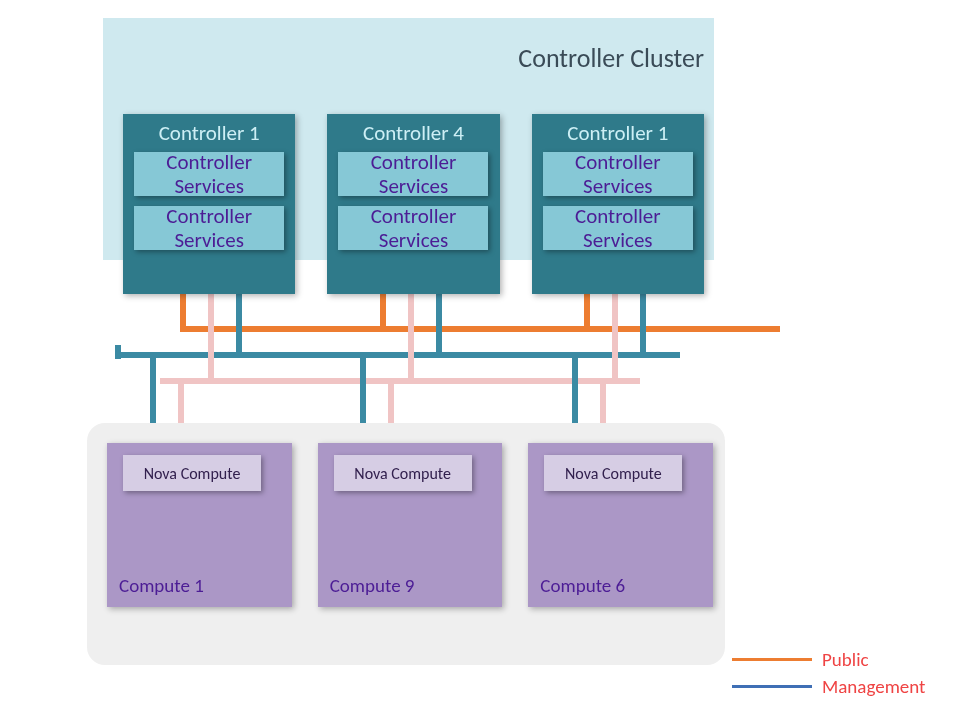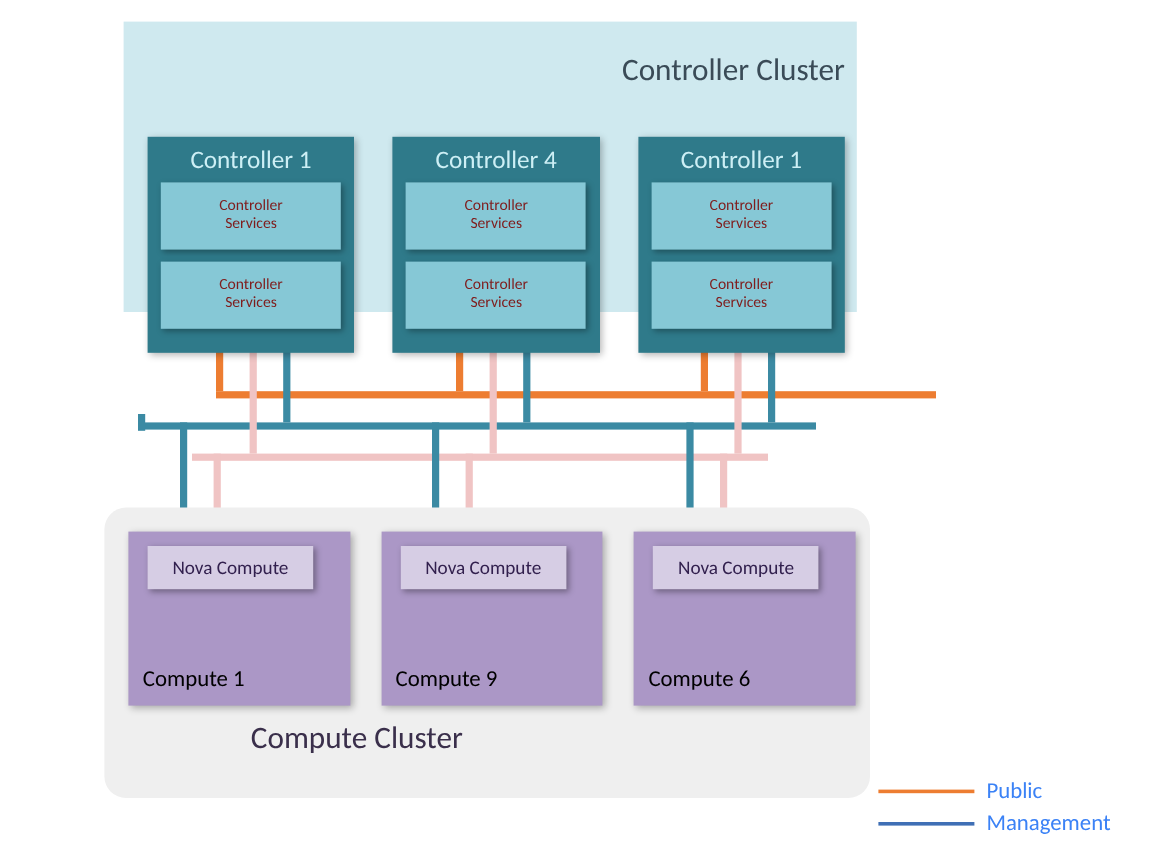--- a/index.html
+++ b/index.html
@@ -15,51 +15,51 @@
 
   .controllers { display: flex; gap: 32px; margin-left: 10px; margin-top: 40px; }
   .controller {
     width: 180px; height: 180px; background: #2f7a8a;
     box-shadow: 2px 2px 6px rgba(0,0,0,.3);
     display: flex; flex-direction: column; align-items: center;
     padding: 6px 8px;
   }
   .controller-title { font-size: 21px; color: #cdeff5; margin-bottom: 6px; }
   .ctrl-svc {
-    width: 150px; height: 56px; background: #86c8d6;
+    width: 150px; height: 44px; background: #86c8d6;
     box-shadow: 2px 2px 5px rgba(0,0,0,.35);
     display: flex; flex-direction: column; align-items: center; justify-content: center;
-    font-size: 13px; color: #7f1d1d; line-height: 1.15; margin-bottom: 10px;
+    font-size: 21px; color: #4c1d95; line-height: 1.15; margin-bottom: 10px;
   }
 
   
   .compute-cluster {
     left: 87px; top: 423px; width: 638px; height: 242px;
     background: #efefef; border-radius: 18px; padding: 20px 12px 8px 12px;
   }
   .computes { display: flex; gap: 26px; margin-left: 8px; }
   .compute {
-    width: 185px; height: 145px; background: #ab97c6;
+    width: 185px; height: 164px; background: #ab97c6;
     box-shadow: 2px 2px 6px rgba(0,0,0,.3);
     position: relative; padding: 8px;
   }
   .nova {
     width: 138px; height: 36px; background: #d6cde4;
     box-shadow: 2px 2px 5px rgba(0,0,0,.35);
     display: flex; align-items: center; justify-content: center;
     font-size: 16px; color: #32204e; margin: 4px auto 0 8px;
   }
-  .compute-label { position: absolute; bottom: 10px; left: 12px; font-size: 19px; color: #000000; }
+  .compute-label { position: absolute; bottom: 10px; left: 12px; font-size: 19px; color: #4c1d95; }
   .compute-cluster-title { font-size: 26px; color: #3a2f4b; margin-top: 10px; margin-left: 110px; }
 
   
   .legend { left: 732px; top: 648px; width: 220px; }
   .legend-row { display: flex; align-items: center; margin-bottom: 4px; }
   .legend-line { width: 80px; height: 0; border-top-width: 3px; border-top-style: solid; margin-right: 10px; }
-  .legend-label { font-size: 19px; color: #3b82f6; }
+  .legend-label { font-size: 19px; color: #ef4444; }
 
   
   .hline { position:absolute; height:0; }
   .vline { position:absolute; width:0; }
   .public { border-color:#ed7d31; border-style:solid; }
   .tenant { border-color:#f0c4c4; border-style:solid; }
   .mgmt   { border-color:#3b8aa3; border-style:solid; }
 </style>
 </head>
 <body>
@@ -138,21 +138,20 @@
     </div>
     <div class="compute">
       <div class="nova">Nova Compute</div>
       <div class="compute-label">Compute 9</div>
     </div>
     <div class="compute">
       <div class="nova">Nova Compute</div>
       <div class="compute-label">Compute 6</div>
     </div>
   </div>
-  <div class="compute-cluster-title">Compute Cluster</div>
 </div>
 
 <div class="abs legend">
   <div class="legend-row">
     <div class="legend-line" style="border-top-color:#ed7d31"></div>
     <div class="legend-label">Public</div>
   </div>
   <div class="legend-row">
     <div class="legend-line" style="border-top-color:#3f6fb5"></div>
     <div class="legend-label">Management</div>

